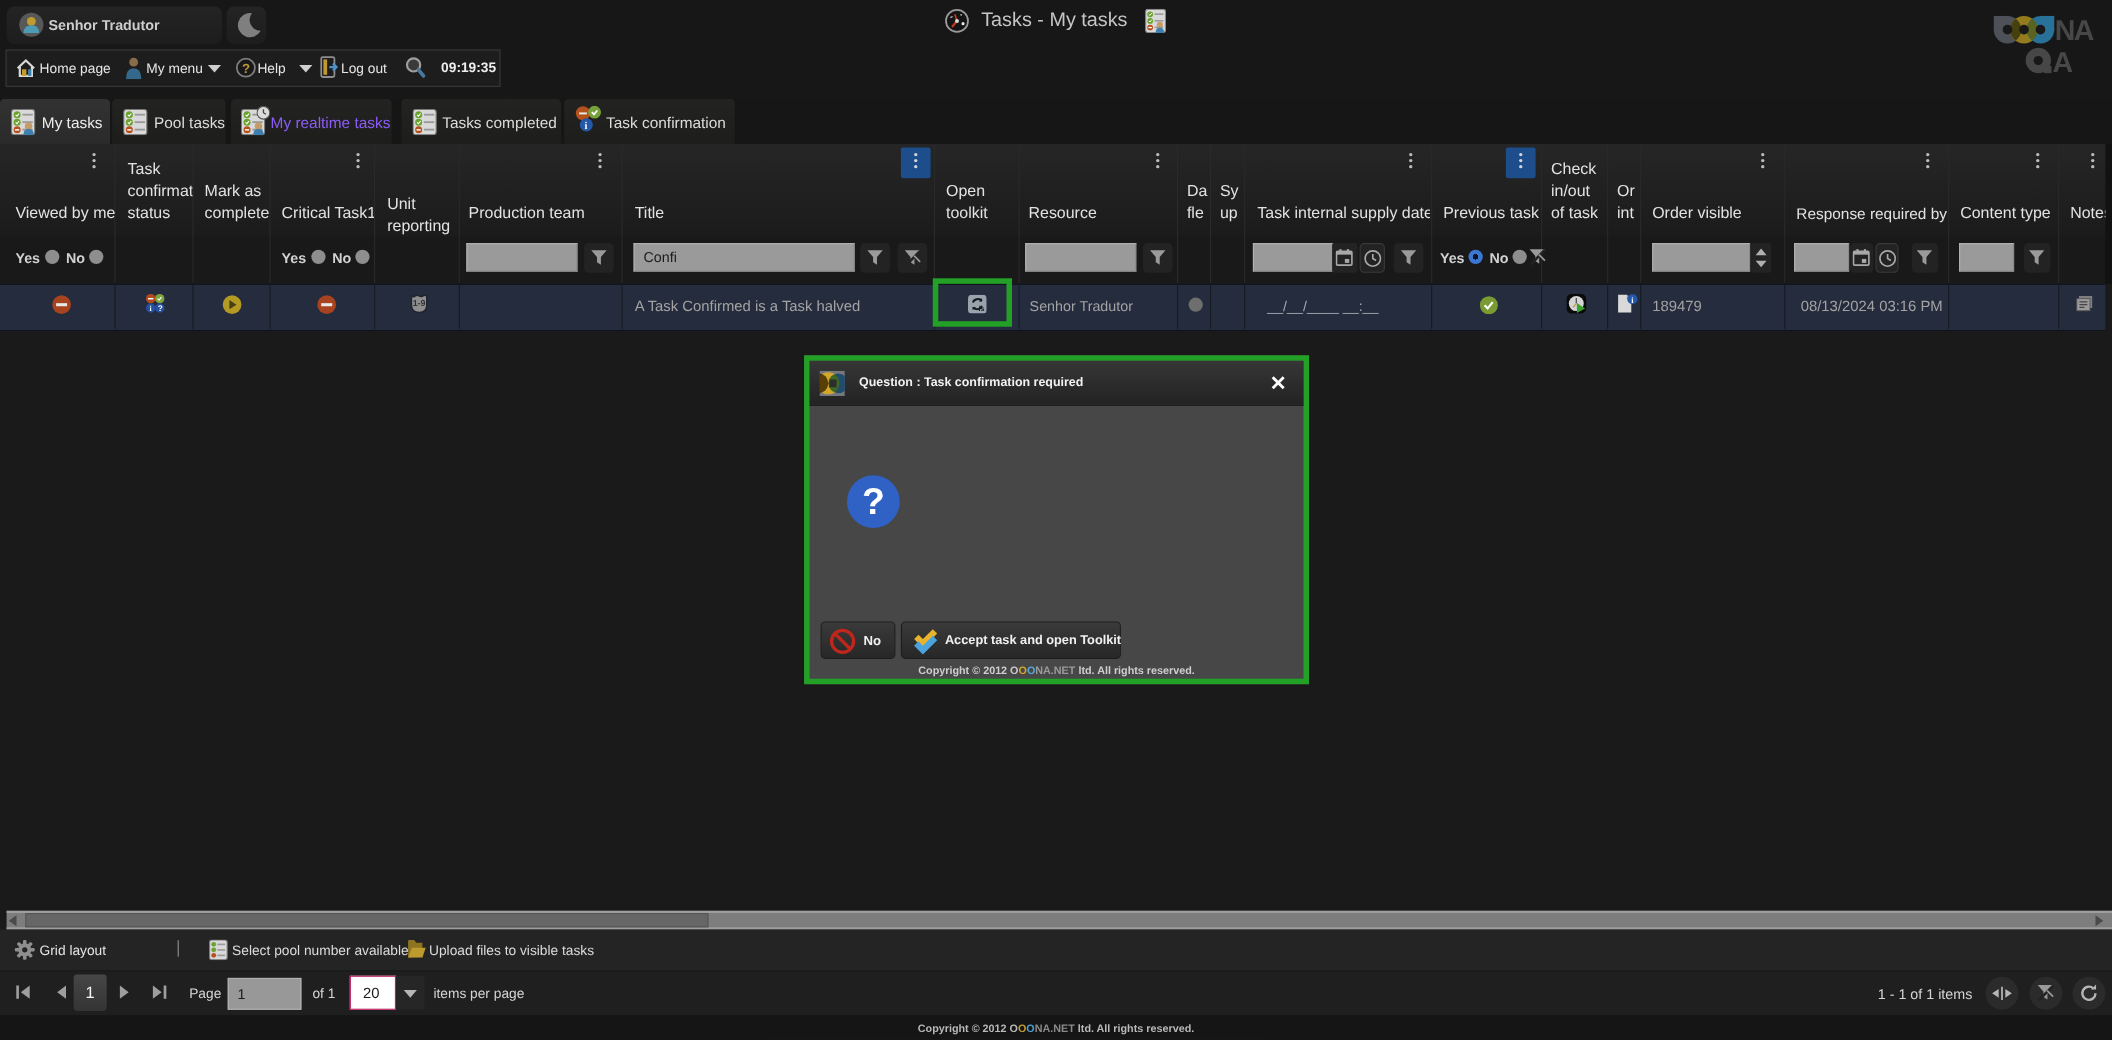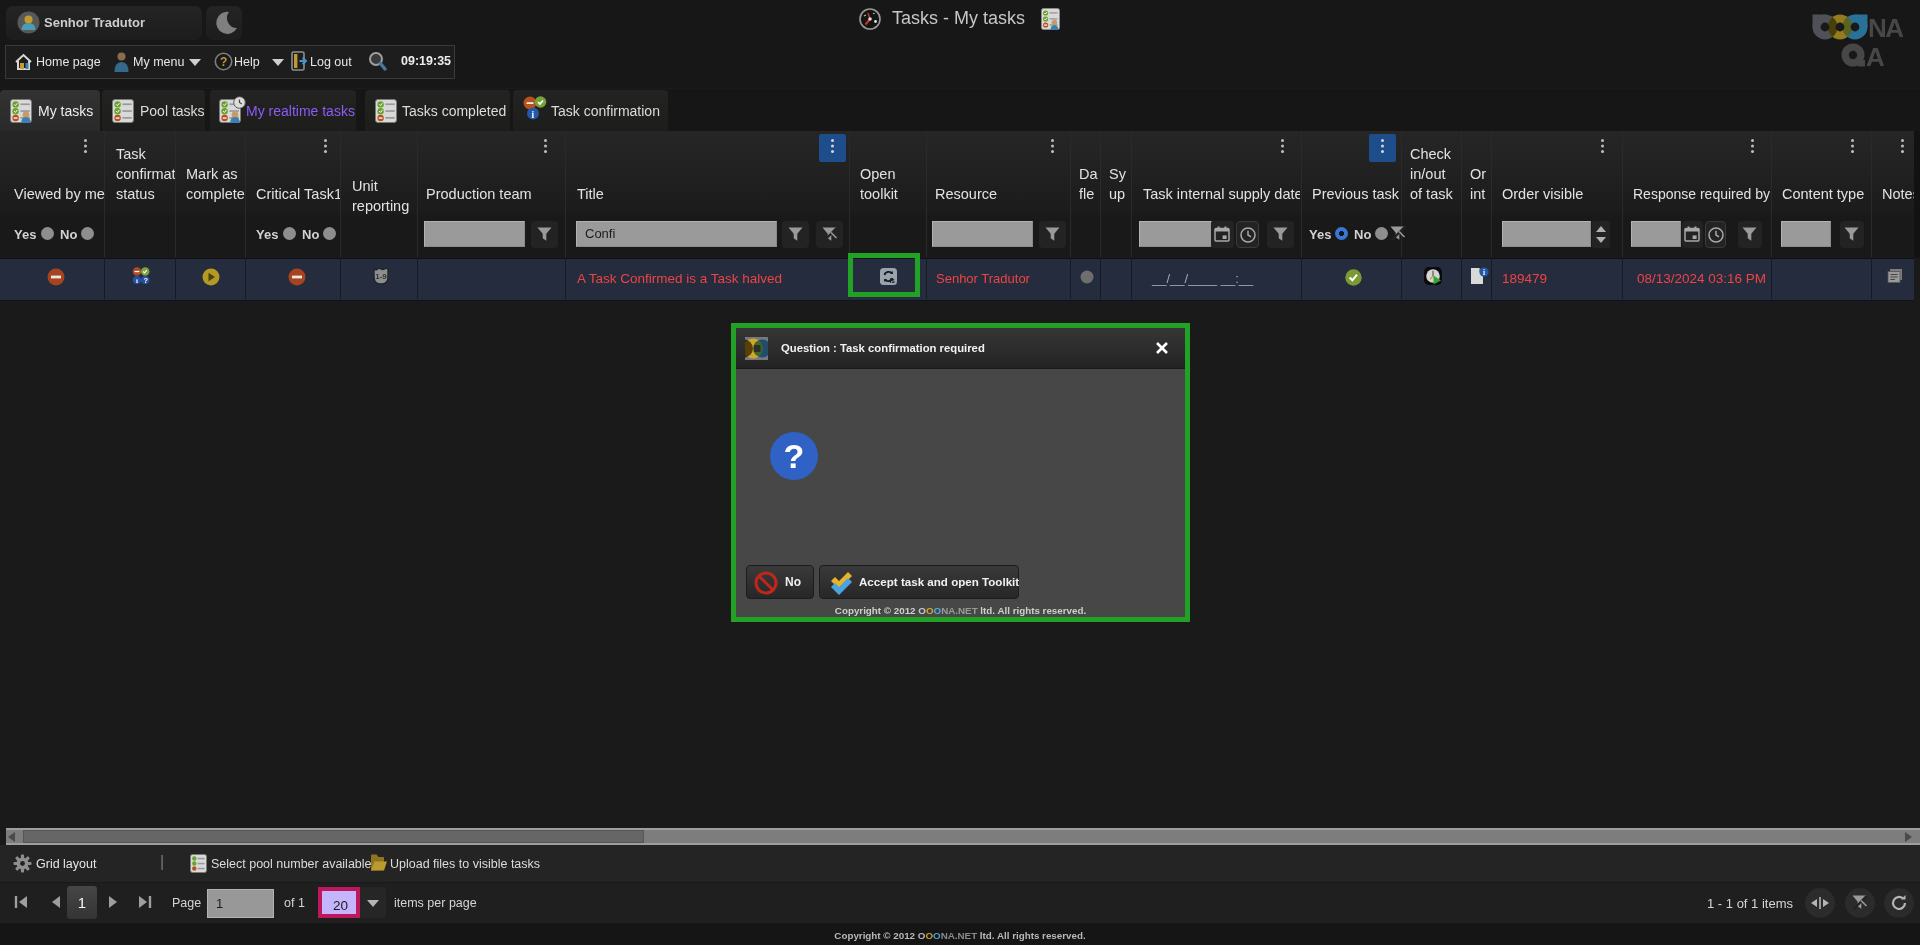--- a/index.html
+++ b/index.html
@@ -11,21 +11,21 @@
 .hcol{position:absolute;top:131px;height:126px;border-right:1px solid #2a2a2a;box-sizing:border-box;}
 .htxt{position:absolute;color:#e2e2e2;font-size:14.5px;line-height:20px;white-space:nowrap;overflow:hidden;}
 .l1{top:184px;}.l2{top:164px;}.l3{top:144px;}
 .gin{position:absolute;top:221px;height:26px;background:#9a9a9a;border:1px solid #b2b2b2;border-bottom-color:#8a8a8a;border-right-color:#8a8a8a;box-sizing:border-box;color:#1c1c1c;font-size:13px;line-height:24px;padding-left:8px;}
 .fbtn{position:absolute;top:221px;width:27px;height:27px;background:#232323;border-radius:4px;}
 .fbtn svg{position:absolute;left:6px;top:6px;}
 .radlbl{position:absolute;top:227px;color:#d2d2d2;font-size:13px;font-weight:bold;}
 .rad{position:absolute;top:227px;width:13px;height:13px;border-radius:50%;background:#8e8e8e;}
 .radblue{background:radial-gradient(circle,#0e1622 0 2.5px,#3a77d2 2.5px);}
 .dcell{position:absolute;top:258px;height:41px;border-right:1px solid #171a21;box-sizing:border-box;}
-.dtxt{color:#ef4444;font-size:13.5px;line-height:41px;white-space:nowrap;}
+.dtxt{color:#a3a3a3;font-size:13.5px;line-height:41px;white-space:nowrap;}
 .btn{position:absolute;height:34px;white-space:nowrap;background:linear-gradient(#3a3a3a,#272727);border:1px solid #1c1c1c;border-radius:4px;box-sizing:border-box;color:#f0f0f0;font-size:12px;font-weight:bold;}
 </style>
 </head>
 <body>
 <div id="page">
 
   <div class="abs" style="left:0;top:0;width:1920px;height:88px;background:#171717;"></div>
 
   <div class="abs" style="left:6px;top:6px;width:196px;height:34px;background:linear-gradient(#242424,#1d1d1d);border-radius:7px;"></div>
   <svg class="abs" style="left:17px;top:11px" width="23" height="23">
@@ -493,21 +493,21 @@
   <svg class="abs" style="left:108px;top:895px" width="12" height="14">
       <path d="M1 1 l8 6 l-8 6z" fill="#9e9e9e"></path>
     </svg>
   <svg class="abs" style="left:138px;top:895px" width="16" height="14">
       <path d="M1 1 l8 6 l-8 6z" fill="#9e9e9e"></path>
       <path d="M12 1 v12" stroke="#9e9e9e" stroke-width="2.4"></path>
     </svg>
   <div class="abs" style="left:172px;top:896px;color:#d5d5d5;font-size:12.5px;">Page</div>
   <div class="abs" style="left:207px;top:889px;width:67px;height:29px;background:#989898;border:1px solid #b2b2b2;box-sizing:border-box;color:#1c1c1c;font-size:13px;line-height:27px;padding-left:8px;">1</div>
   <div class="abs" style="left:284px;top:896px;color:#d5d5d5;font-size:12.5px;">of 1</div>
-  <div class="abs" style="left:318px;top:887px;width:42px;height:31px;background:#c4b5fd;border:4px solid #be185d;box-sizing:border-box;color:#1c1c1c;font-size:13.5px;line-height:29px;padding-left:11px;">20</div>
+  <div class="abs" style="left:318px;top:887px;width:42px;height:31px;background:#ffffff;border:1px solid #be185d;box-sizing:border-box;color:#1c1c1c;font-size:13.5px;line-height:29px;padding-left:11px;">20</div>
   <div class="abs" style="left:360px;top:887px;width:26px;height:31px;background:#262626;border-radius:0 3px 3px 0;">
     <div class="abs" style="left:7px;top:13px;width:0;height:0;border-left:6px solid transparent;border-right:6px solid transparent;border-top:7px solid #b5b5b5;"></div>
   </div>
   <div class="abs" style="left:394px;top:896px;color:#d5d5d5;font-size:12.5px;">items per page</div>
   <div class="abs" style="left:1640px;top:896px;width:153px;text-align:right;color:#d5d5d5;font-size:13px;">1 - 1 of 1 items</div>
   <div class="abs" style="left:1805px;top:888px;width:30px;height:30px;border-radius:50%;background:#2b2b2b;"></div>
   <svg class="abs" style="left:1810px;top:896px" width="20" height="14">
     <path d="M10 1 v12" stroke="#b5b5b5" stroke-width="1.6"></path>
     <path d="M7 3 L1 7 l6 4z" fill="#b5b5b5"></path>
       <path d="M13 3 l6 4 l-6 4z" fill="#b5b5b5"></path>

